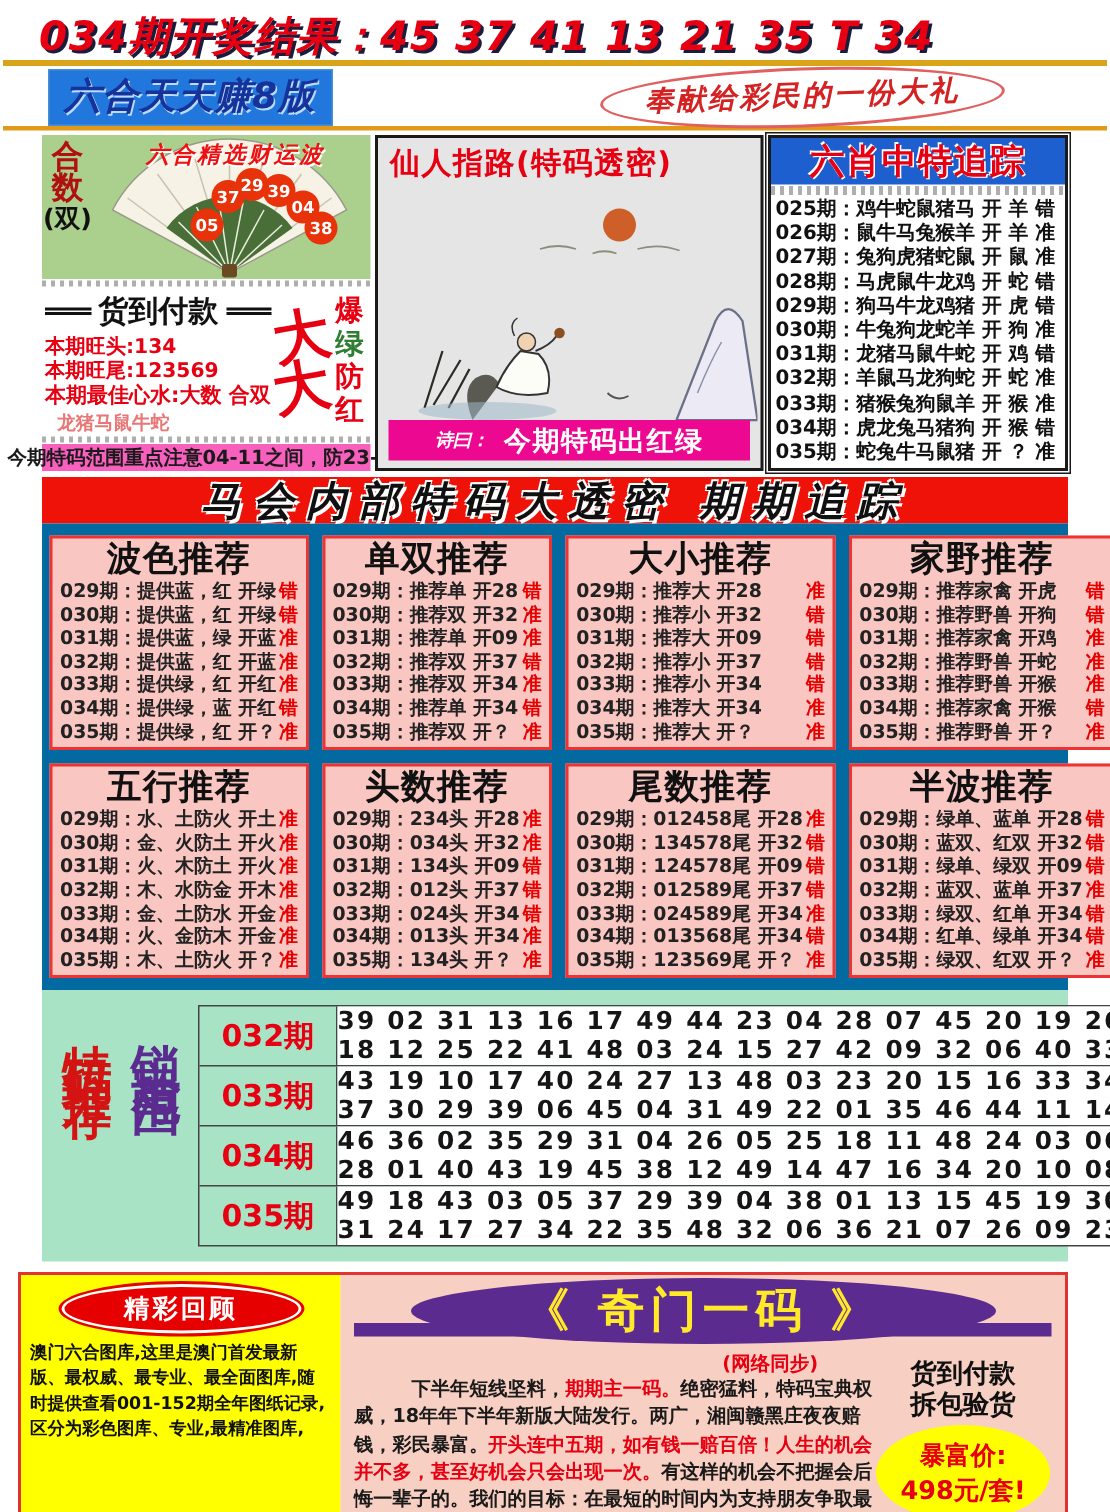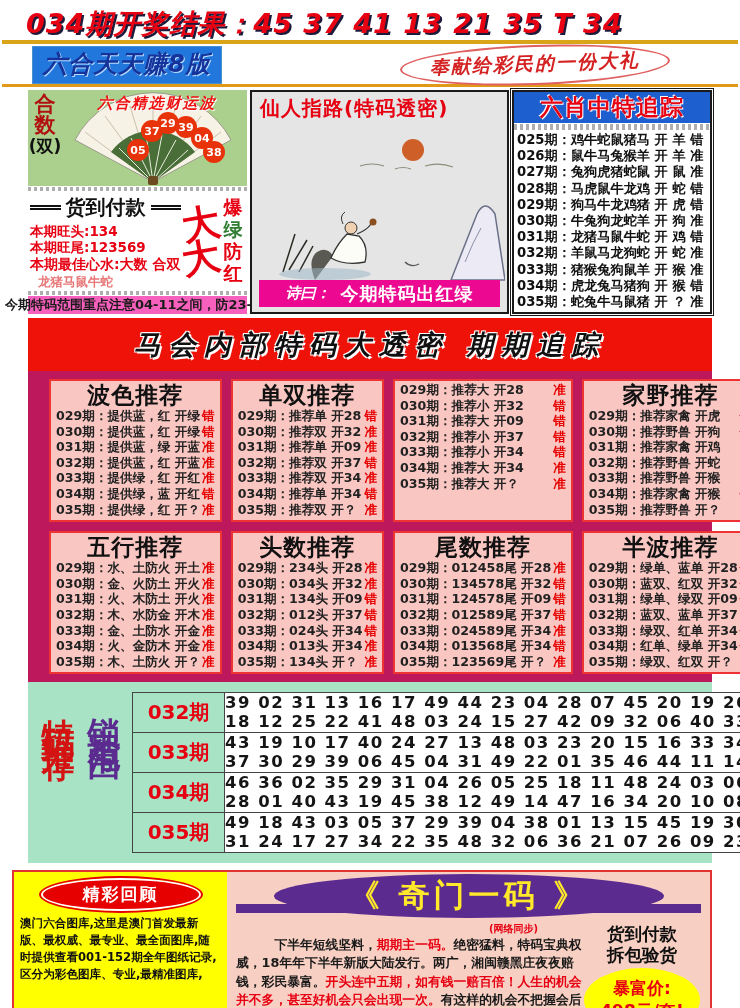--- a/index.html
+++ b/index.html
@@ -38,33 +38,33 @@
   .guide-big span { transform:rotate(-10deg); }
   .guide-side { width:24px; display:flex; flex-direction:column; align-items:center; justify-content:center; line-height:1.15; font-size:19px; font-weight:bold; }
   .guide-side .c-red { color:#e60012; }
   .guide-side .c-green { color:#2e7d32; }
   .note-strip { height:20px; background:#f860be; color:#1a1a1a; font-size:13px; font-weight:bold; display:flex; align-items:center; justify-content:center; white-space:nowrap; }
 
   .col-mid { flex:1; border:2px solid #1a1a1a; background:#e5e5e5; position:relative; }
   .mid-title { color:#e60012; font-size:20px; font-weight:bold; padding:3px 0 0 8px; letter-spacing:1px; }
   .painting { display:block; margin:0 auto; }
   .poem-strip { position:absolute; left:7px; right:7px; bottom:5px; height:27px; background:#ec0890; display:flex; align-items:center; justify-content:center; gap:10px; }
-  .poem-label { color:#fff; font-size:15px; font-weight:bold; font-style:italic; }
+  .poem-label { color:#fff; font-size:12px; font-weight:bold; font-style:italic; }
   .poem-text { color:#fff; font-size:18px; font-weight:bold; letter-spacing:1px; }
 
   .col-right { width:200px; border:2px solid #1a1a1a; outline:1px solid #1a1a1a; outline-offset:1px; background:#fff; display:flex; flex-direction:column; }
   .zodiac-header { height:31px; background:#1e5fd0; color:#e60012; font-size:23px; font-weight:bold; display:flex; align-items:center; justify-content:center; letter-spacing:1px; text-shadow:1px 1px 0 #fff,-1px -1px 0 #fff; }
   .zodiac-rows { padding:1px 3px; }
   .zrow { font-size:13.2px; font-weight:bold; color:#111; line-height:16.2px; white-space:nowrap; }
 
   
-  .banner { margin:4px 28px 0 28px; height:53px; background:#ee1208; color:#101010; font-size:27px; font-weight:bold; font-style:italic; display:flex; align-items:center; justify-content:center; letter-spacing:8px; text-shadow:-1px -1px 0 #fff,1px -1px 0 #fff,-1px 1px 0 #fff,2px 2px 0 #fff; }
-
-  
-  .panels-wrap { margin:0 28px; background:#be185d; padding:8px 21px; display:grid; grid-template-columns:repeat(4,1fr); gap:9px; }
+  .banner { margin:4px 28px 0 28px; height:31px; background:#ee1208; color:#101010; font-size:27px; font-weight:bold; font-style:italic; display:flex; align-items:center; justify-content:center; letter-spacing:8px; text-shadow:-1px -1px 0 #fff,1px -1px 0 #fff,-1px 1px 0 #fff,2px 2px 0 #fff; }
+
+  
+  .panels-wrap { margin:0 28px; background:#0369a1; padding:8px 5px; display:grid; grid-template-columns:repeat(4,1fr); gap:9px; }
   .panel { background:#f9c6c2; border:2px solid #e33; padding:1px 2px 3px 2px; }
   .panel-title { text-align:center; color:#111; font-size:23px; font-weight:bold; line-height:26px; letter-spacing:1px; }
   .prow { display:flex; justify-content:space-between; font-size:12.6px; font-weight:bold; color:#222; line-height:15.6px; padding:0 3px; white-space:nowrap; }
   .prow .v { color:#e60000; margin-left:2px; }
 
   
   .lock-section { margin:0 28px; background:#a9e3c6; padding:10px 8px 10px 6px; display:flex; gap:8px; }
   .lock-label { display:flex; gap:6px; padding-left:4px; }
   .vtext { writing-mode:vertical-lr; text-orientation:upright; font-size:33px; font-weight:bold; letter-spacing:10px; line-height:40px; }
   .vtext.red { color:#d41313; }
@@ -78,21 +78,21 @@
 
   
   .bottom-box { margin:7px 28px 0 12px; border:2px solid #e23333; display:flex; height:171px; }
   .review { width:213px; background:#ffff00; padding:4px 6px; }
   .review-oval { width:160px; height:33px; margin:2px auto 4px auto; background:#e60000; border:2px solid #fff; outline:2px solid #e60000; border-radius:50%; display:flex; align-items:center; justify-content:center; color:#fff; font-size:17px; font-weight:bold; letter-spacing:2px; }
   .review-text { color:#111; font-size:11.6px; font-weight:bold; line-height:1.45; }
   .qimen { flex:1; background:#f8d0c3; position:relative; padding:2px 9px; }
   .qimen-head { position:relative; height:46px; }
   .qimen-bar { position:absolute; left:0; right:0; top:30px; height:9px; background:#5b2b90; }
   .qimen-oval { position:absolute; left:50%; transform:translateX(-50%); top:0; width:390px; height:44px; background:#5b2b90; border-radius:50%; display:flex; align-items:center; justify-content:center; color:#ffe928; font-size:31px; font-weight:bold; letter-spacing:4px; }
-  .sync { color:#e60012; font-size:10px; font-weight:bold; text-align:center; margin:2px 90px 0 180px; }
+  .sync { color:#e60012; font-size:13px; font-weight:bold; text-align:center; margin:2px 90px 0 180px; }
   .qimen-body { display:flex; }
   .qimen-para { flex:1; font-size:12.8px; font-weight:bold; line-height:1.42; text-indent:3em; }
   .seg-black { color:#1a1a1a; }
   .seg-red { color:#e60012; }
   .qimen-right { width:118px; display:flex; flex-direction:column; align-items:center; margin-top:-12px; }
   .cod-line { color:#101010; font-size:17.5px; font-weight:bold; line-height:1.2; white-space:nowrap; }
   .price-circle { margin-top:2px; width:116px; height:64px; background:#ffff00; border-radius:50%; display:flex; flex-direction:column; align-items:center; justify-content:center; }
   .price-label { color:#e60012; font-size:17px; font-weight:bold; }
   .price-value { color:#e60012; font-size:17px; font-weight:bold; white-space:nowrap; }
 </style>
@@ -292,20 +292,21 @@
             <span>034期：推荐单 开34</span>
             <span class="v">错</span>
           </div>
           <div class="prow">
             <span>035期：推荐双 开？</span>
             <span class="v">准</span>
           </div>
         </div>
     </div>
     <div class="panel">
+      <div class="panel-title">大小推荐</div>
       <div>
           <div class="prow">
             <span>029期：推荐大 开28</span>
             <span class="v">准</span>
           </div>
           <div class="prow">
             <span>030期：推荐小 开32</span>
             <span class="v">错</span>
           </div>
           <div class="prow">

